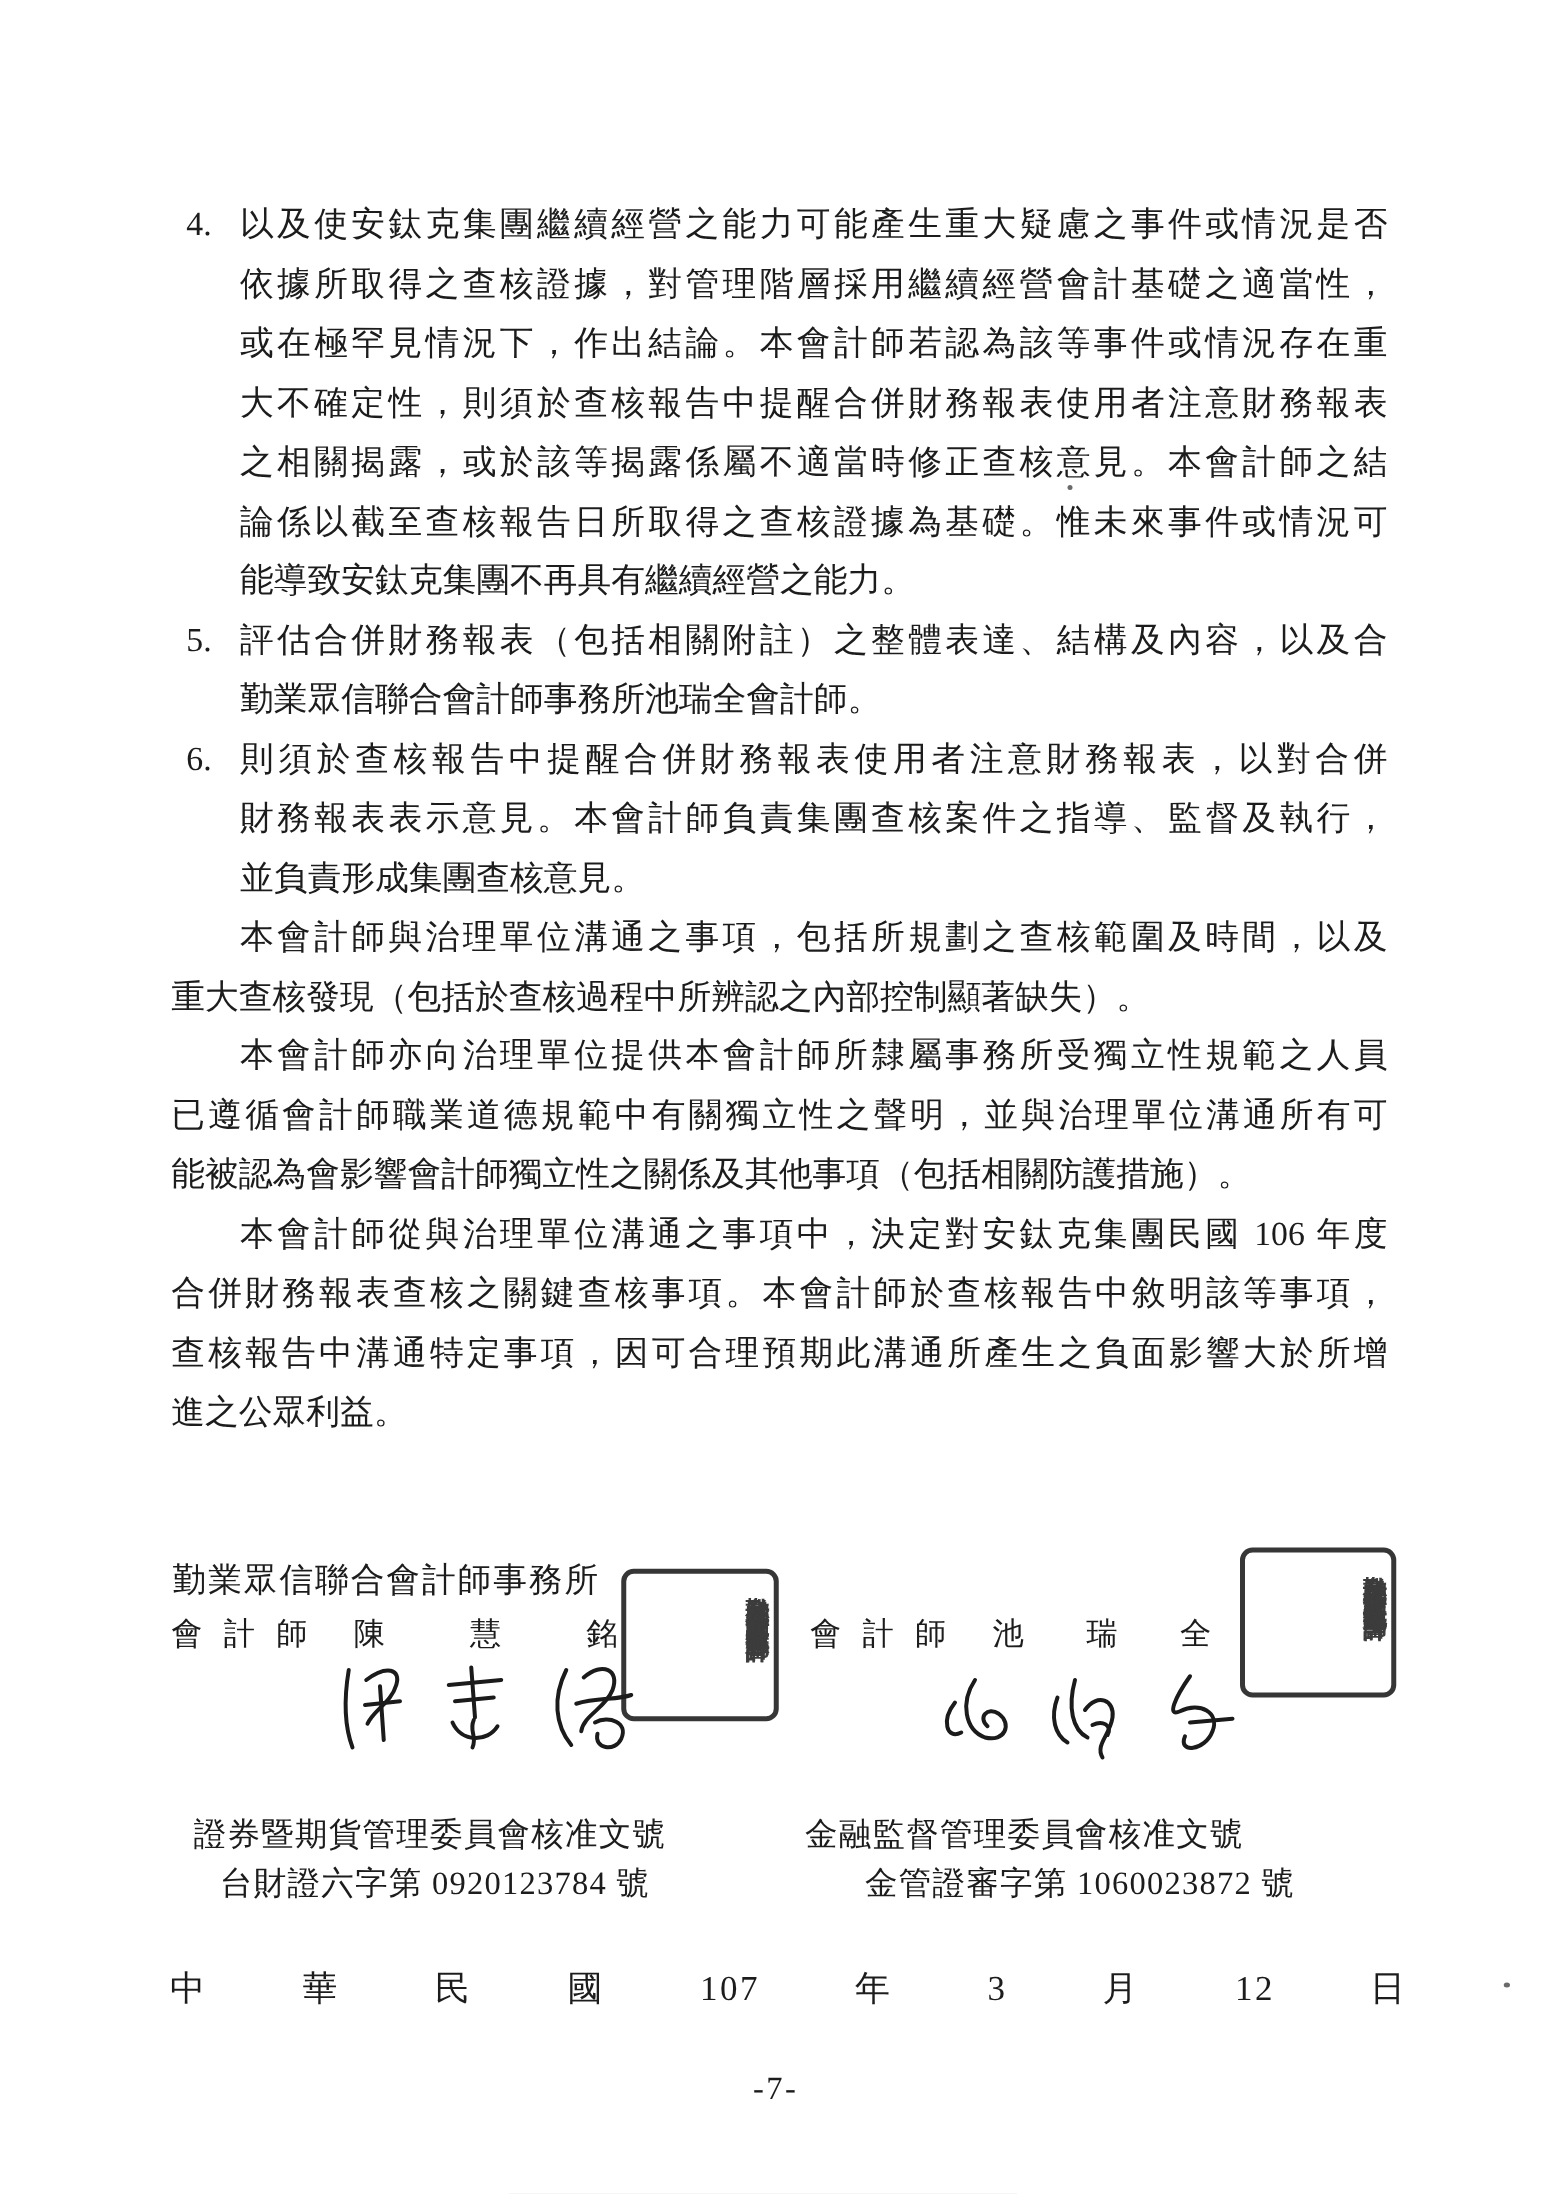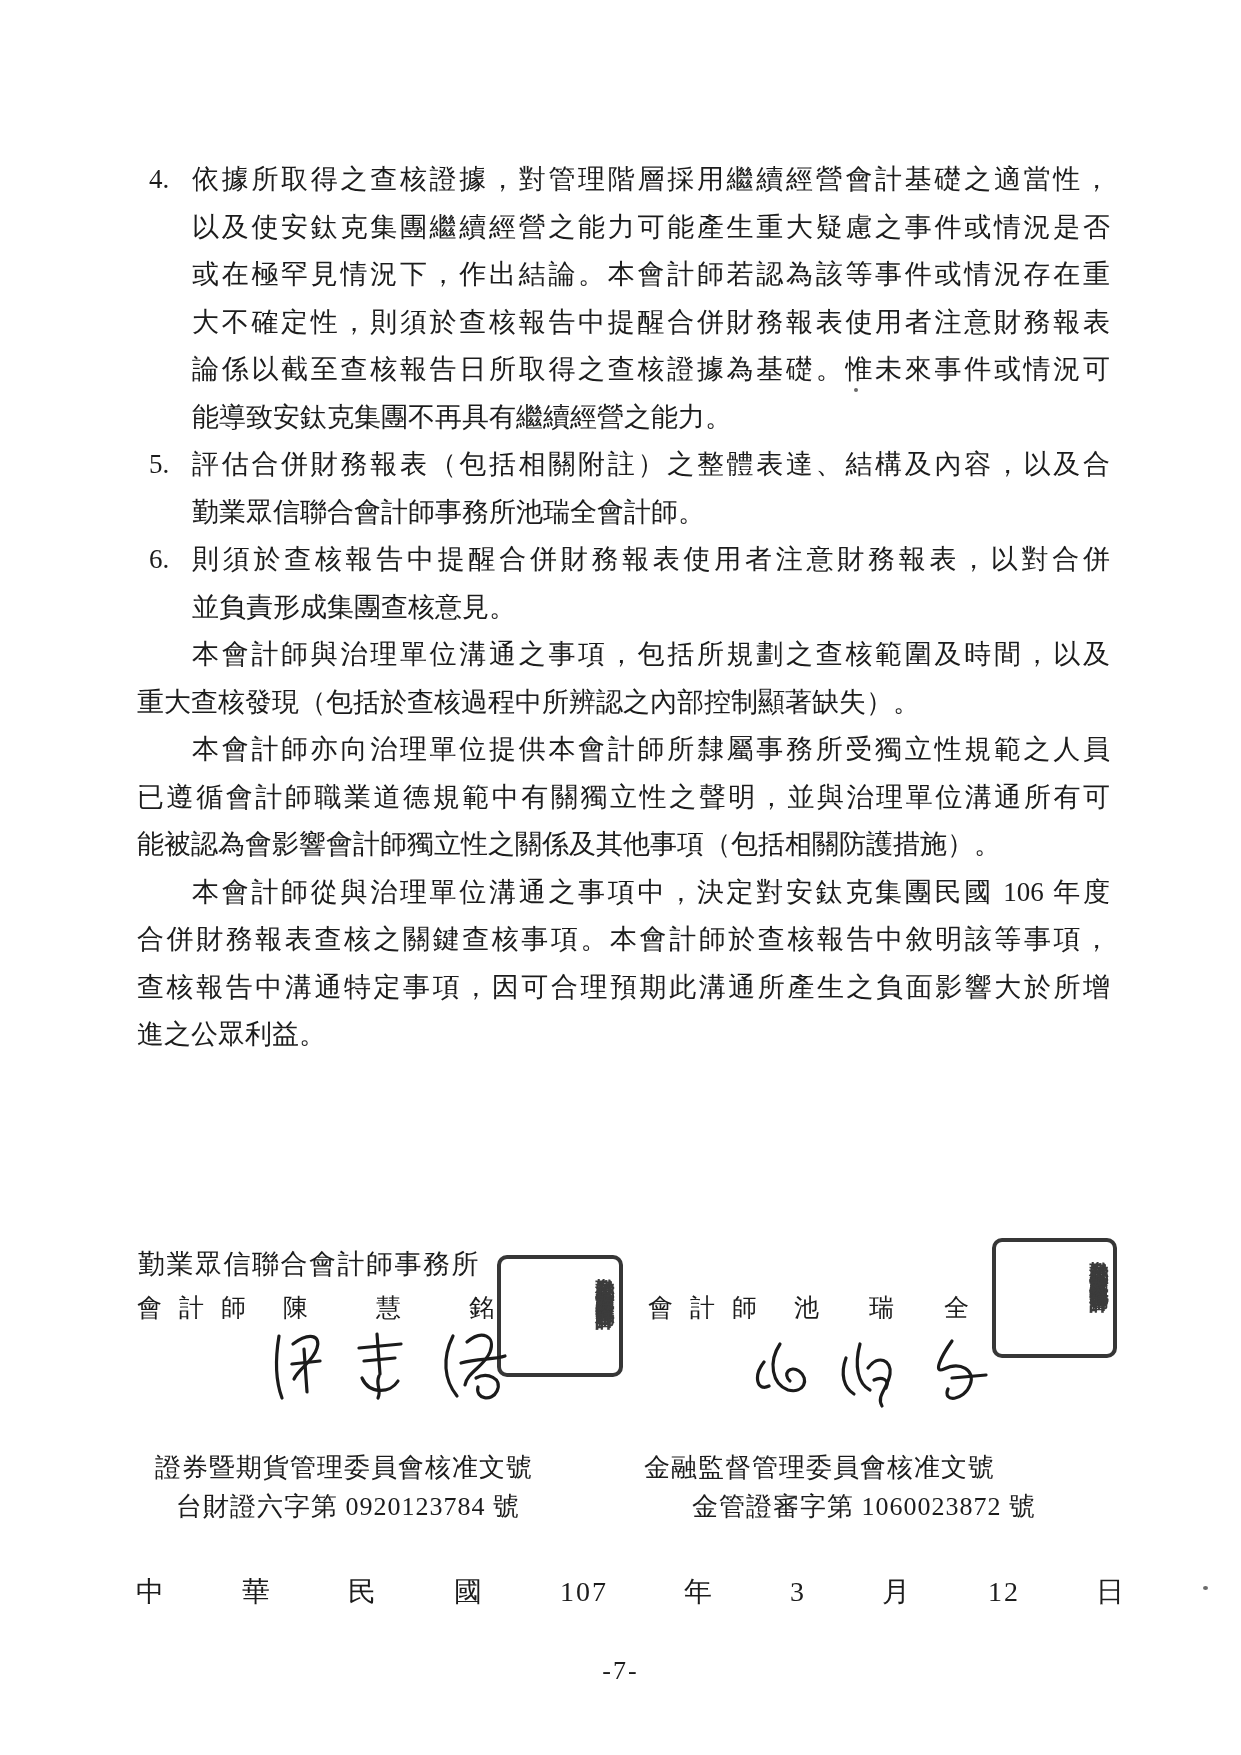--- a/index.html
+++ b/index.html
@@ -88,37 +88,39 @@
 </style>
 </head>
 <body>
 
 <div class="page">
 
   <div class="content">
 
     <div class="item">
       <span class="inum">4.</span>
+      <div class="bline">以及使安鈦克集團繼續經營之能力可能產生重大疑慮之事件或情況是否</div>
       <div class="bline">依據所取得之查核證據，對管理階層採用繼續經營會計基礎之適當性，</div>
-      <div class="bline">以及使安鈦克集團繼續經營之能力可能產生重大疑慮之事件或情況是否</div>
       <div class="bline">或在極罕見情況下，作出結論。本會計師若認為該等事件或情況存在重</div>
       <div class="bline">大不確定性，則須於查核報告中提醒合併財務報表使用者注意財務報表</div>
+      <div class="bline">之相關揭露，或於該等揭露係屬不適當時修正查核意見。本會計師之結</div>
       <div class="bline">論係以截至查核報告日所取得之查核證據為基礎。惟未來事件或情況可</div>
       <div class="bline last">能導致安鈦克集團不再具有繼續經營之能力。</div>
     </div>
 
     <div class="item">
       <span class="inum">5.</span>
       <div class="bline">評估合併財務報表（包括相關附註）之整體表達、結構及內容，以及合</div>
       <div class="bline last">勤業眾信聯合會計師事務所池瑞全會計師。</div>
     </div>
 
     <div class="item">
       <span class="inum">6.</span>
       <div class="bline">則須於查核報告中提醒合併財務報表使用者注意財務報表，以對合併</div>
+      <div class="bline">財務報表表示意見。本會計師負責集團查核案件之指導、監督及執行，</div>
       <div class="bline last">並負責形成集團查核意見。</div>
     </div>
 
     <div class="para">
       <div class="bline first">本會計師與治理單位溝通之事項，包括所規劃之查核範圍及時間，以及</div>
       <div class="bline last">重大查核發現（包括於查核過程中所辨認之內部控制顯著缺失）。</div>
     </div>
 
     <div class="para">
       <div class="bline first">本會計師亦向治理單位提供本會計師所隸屬事務所受獨立性規範之人員</div>

